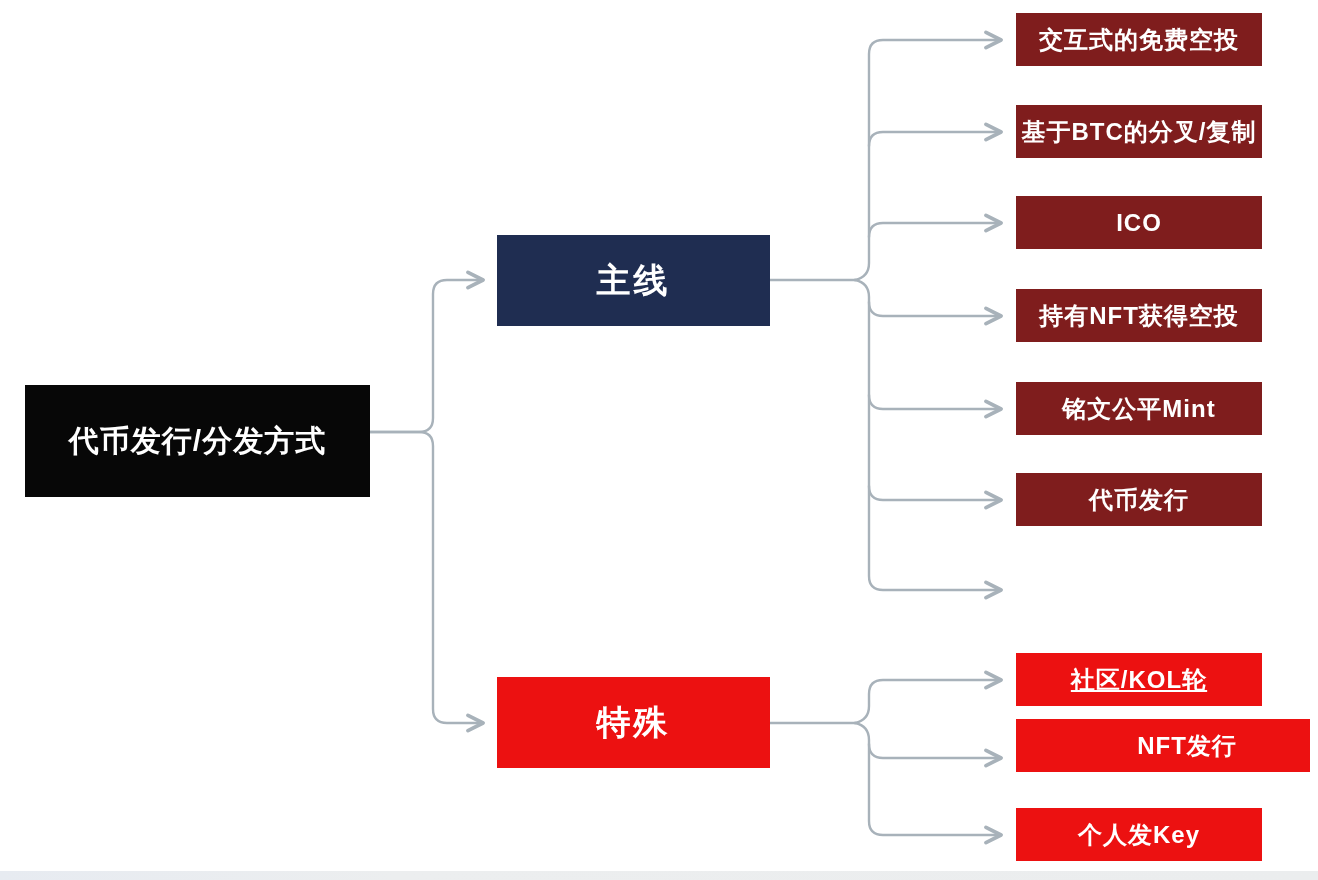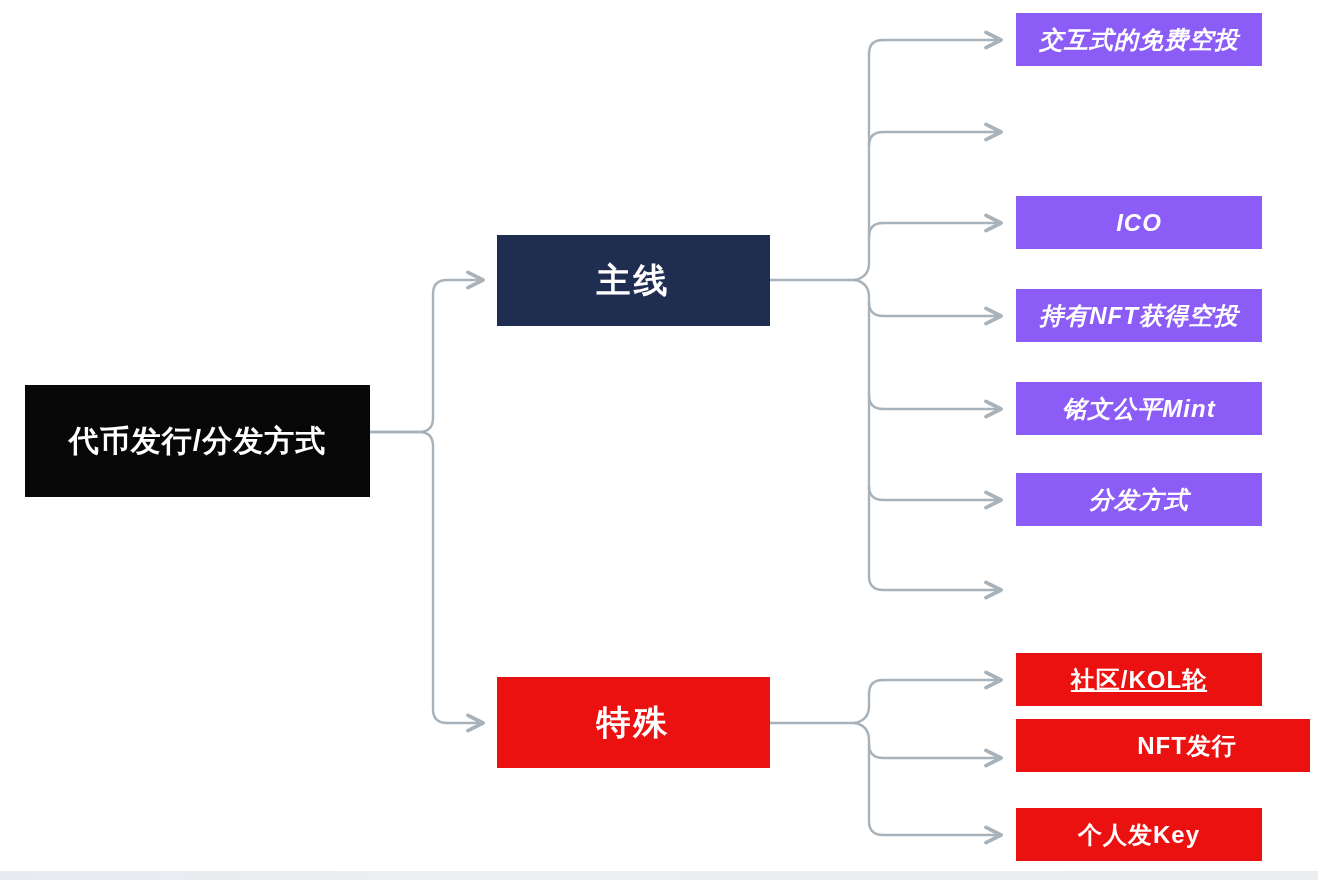--- a/index.html
+++ b/index.html
@@ -49,21 +49,21 @@
     letter-spacing: 3px;
   }
   .branch-main { top: 235px; background: #1f2d51; }
   .branch-special { top: 677px; background: #ec1111; }
   .leaf {
     left: 1016px;
     width: 246px;
     height: 53px;
     font-size: 24px;
   }
-  .leaf-navy { background: #8b5cf6; font-style: italic; }
+  .leaf-navy { background: #7f1d1d; }
   .leaf-red  { background: #ec1111; }
   .l1  { top: 13px; }
   .l2  { top: 105px; }
   .l3  { top: 196px; }
   .l4  { top: 289px; }
   .l5  { top: 382px; }
   .l6  { top: 473px; }
   .l7  { top: 563px; }
   .l8  { top: 653px; text-decoration: underline; }
   .l9  { top: 719px; padding-left: 48px; }
@@ -115,23 +115,24 @@
     <path class="edge" marker-end="url(#arw)" d="M869,744 Q869,758 883,758 H1000"></path>
     <path class="edge" marker-end="url(#arw)" d="M855,723 Q869,726 869,740 V821 Q869,835 883,835 H1000"></path>
   </svg>
 
   <div class="node root-node">代币发行/分发方式</div>
 
   <div class="node branch-node branch-main">主线</div>
   <div class="node branch-node branch-special">特殊</div>
 
   <div class="node leaf leaf-navy l1">交互式的免费空投</div>
+  <div class="node leaf leaf-navy l2">基于BTC的分叉/复制</div>
   <div class="node leaf leaf-navy l3">ICO</div>
   <div class="node leaf leaf-navy l4">持有NFT获得空投</div>
   <div class="node leaf leaf-navy l5">铭文公平Mint</div>
-  <div class="node leaf leaf-navy l6">分发方式</div>
+  <div class="node leaf leaf-navy l6">代币发行</div>
 
   <div class="node leaf leaf-red l8">社区/KOL轮</div>
   <div class="node leaf leaf-red l9">NFT发行</div>
   <div class="node leaf leaf-red l10">个人发Key</div>
 
   <div class="bottom-strip"></div>
 </div>
 
 </body></html>

